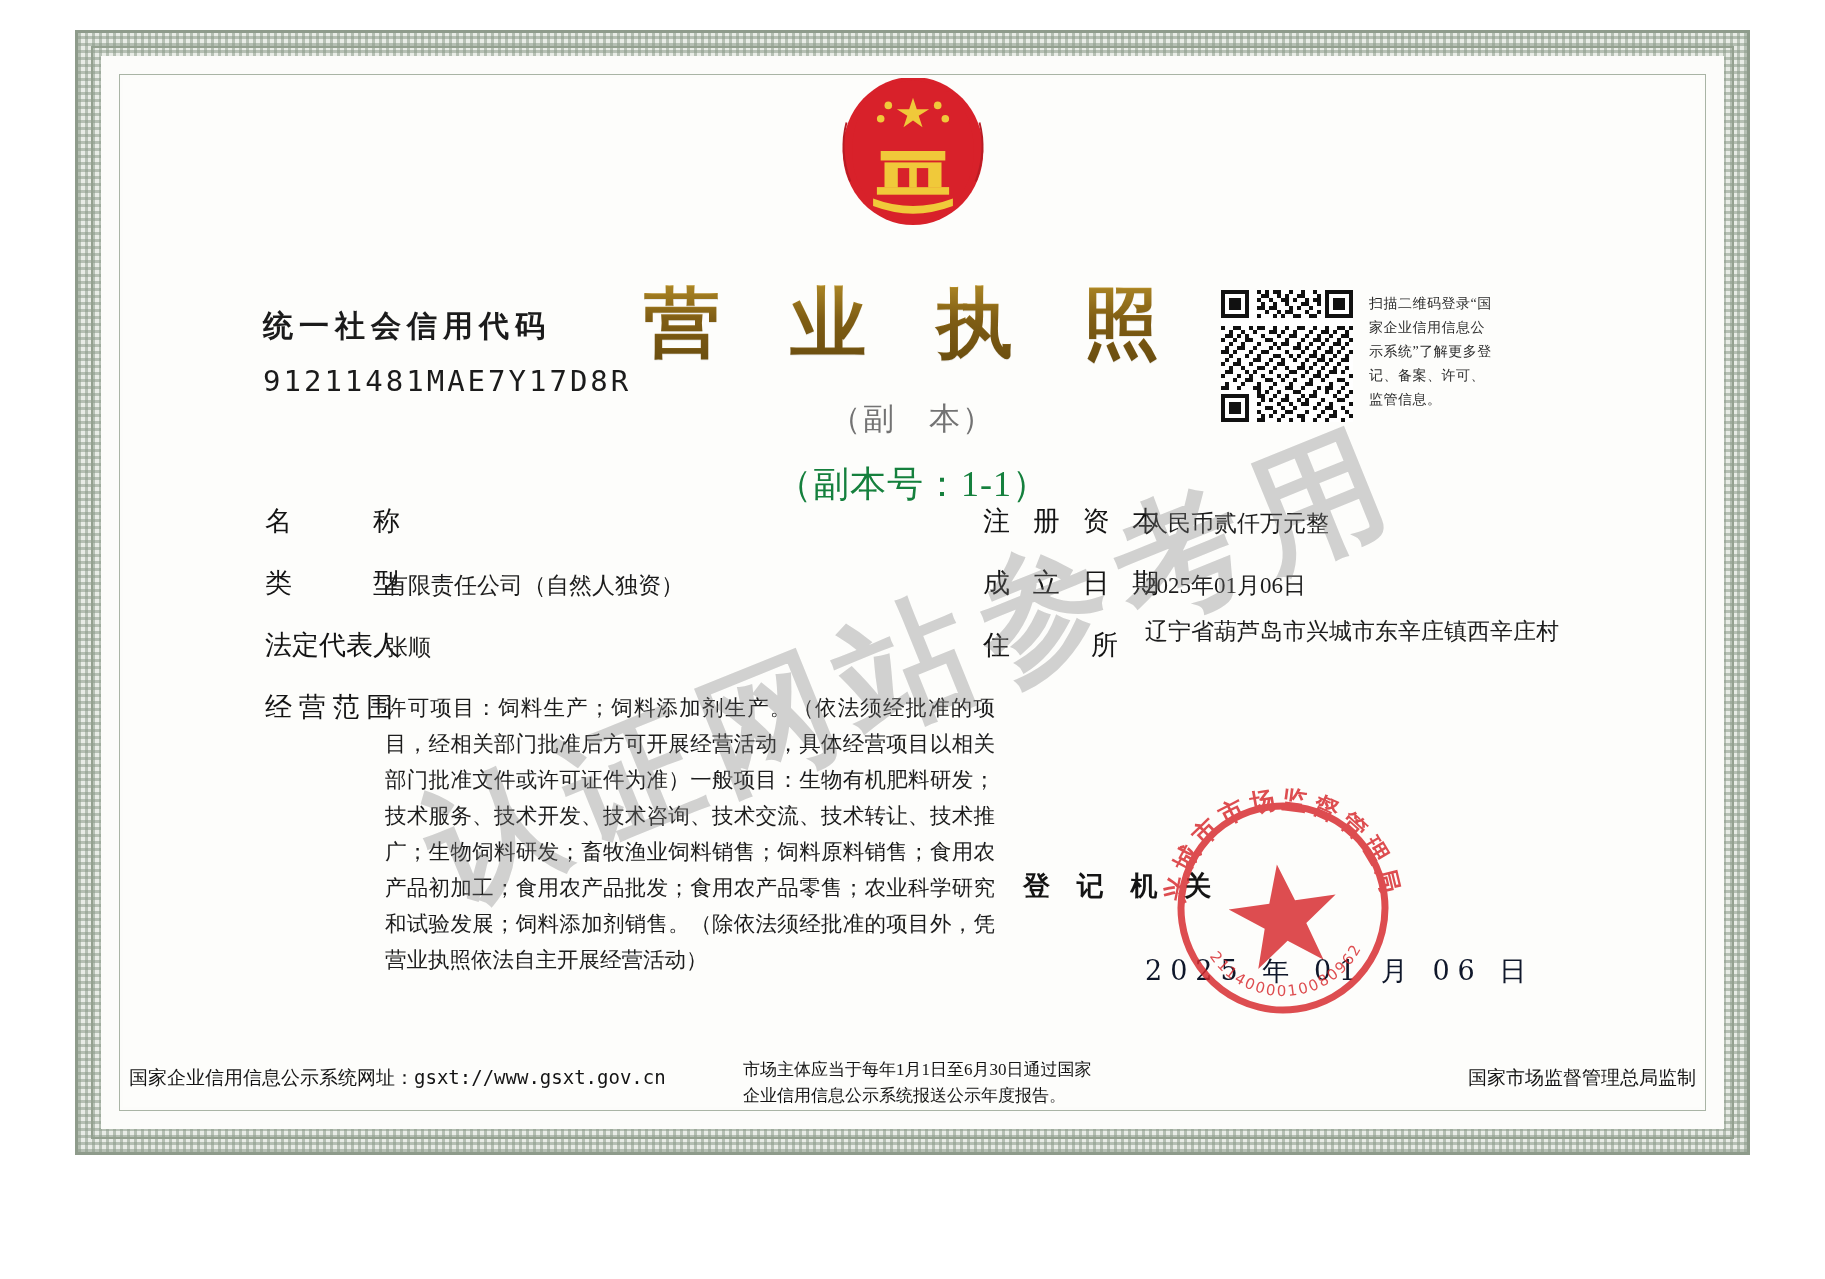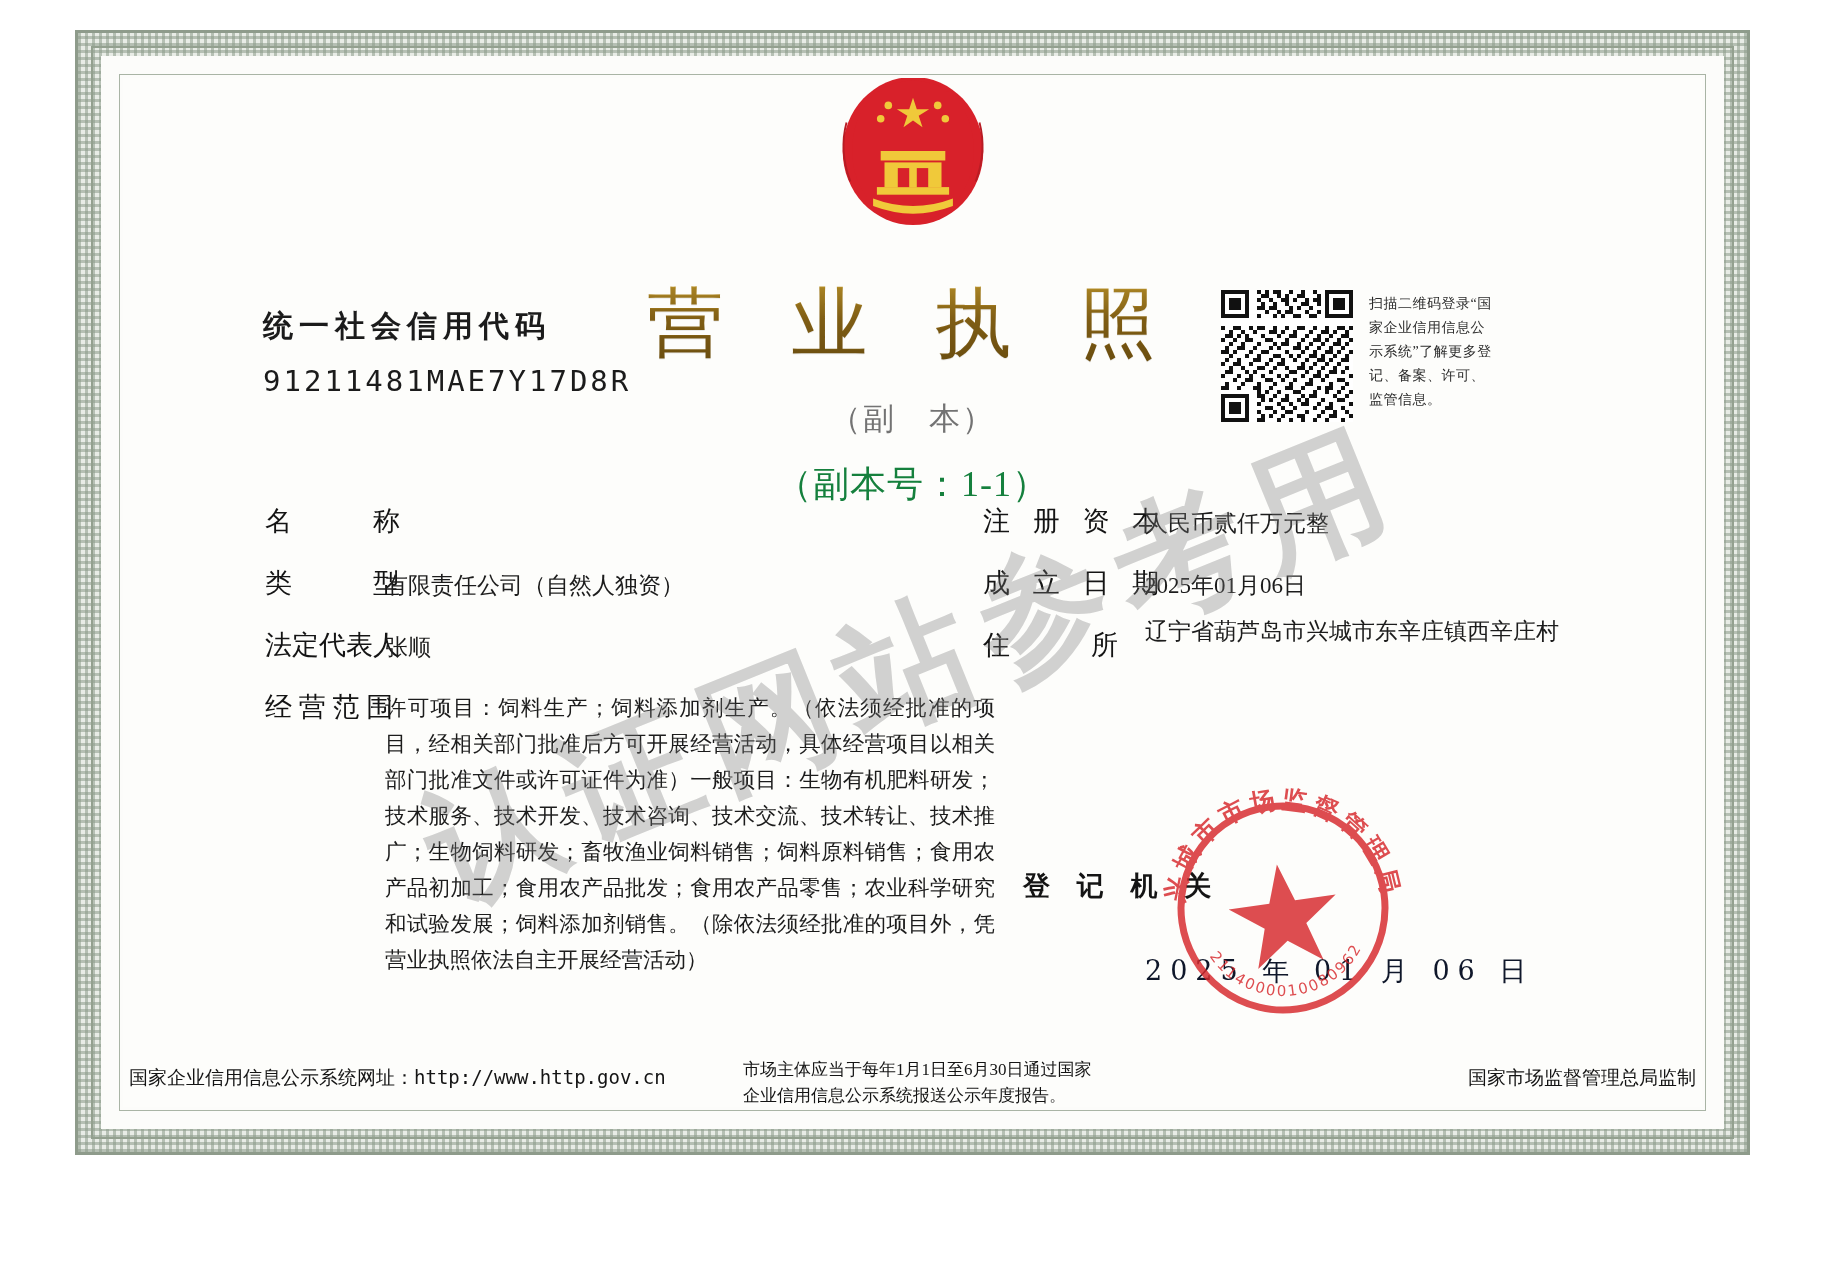--- a/index.html
+++ b/index.html
@@ -60,21 +60,21 @@
     width:190px;height:190px;
   }
 
   
   .title{
     position:absolute;
     left:50%;transform:translateX(-50%);
     top:195px;
     font-family:"DejaVu Serif", serif;
     font-size:76px;
-    font-weight:400;
+    font-weight:700;
     letter-spacing:22px;
     color:#8d6a1f;
     background:linear-gradient(180deg,#caa02e 0%,#8a6516 45%,#6d4f10 100%);
     -webkit-background-clip:text;
     background-clip:text;
     color:transparent;
     white-space:nowrap;
     text-shadow:0 1px 0 rgba(0,0,0,.08);
   }
   .subtitle{
@@ -565,21 +565,21 @@
           </text>
           <text font-family="'DejaVu Sans',sans-serif" font-size="15" fill="#d7272b" letter-spacing="2">
             <textPath href="#arcBot" startOffset="14%">2114000010080962</textPath>
           </text>
         </g>
       </svg>
     </div>
 
     <div class="footer">
       <div class="footer-left">
-        <span>国家企业信用信息公示系统网址：</span><span class="url">http://www.http.gov.cn</span>
+        <span>国家企业信用信息公示系统网址：</span><span class="url">gsxt://www.gsxt.gov.cn</span>
       </div>
       <div class="footer-mid">
         <div>市场主体应当于每年1月1日至6月30日通过国家</div>
         <div>企业信用信息公示系统报送公示年度报告。</div>
       </div>
       <div class="footer-right">国家市场监督管理总局监制</div>
     </div>
 
   </div>
 </div>

